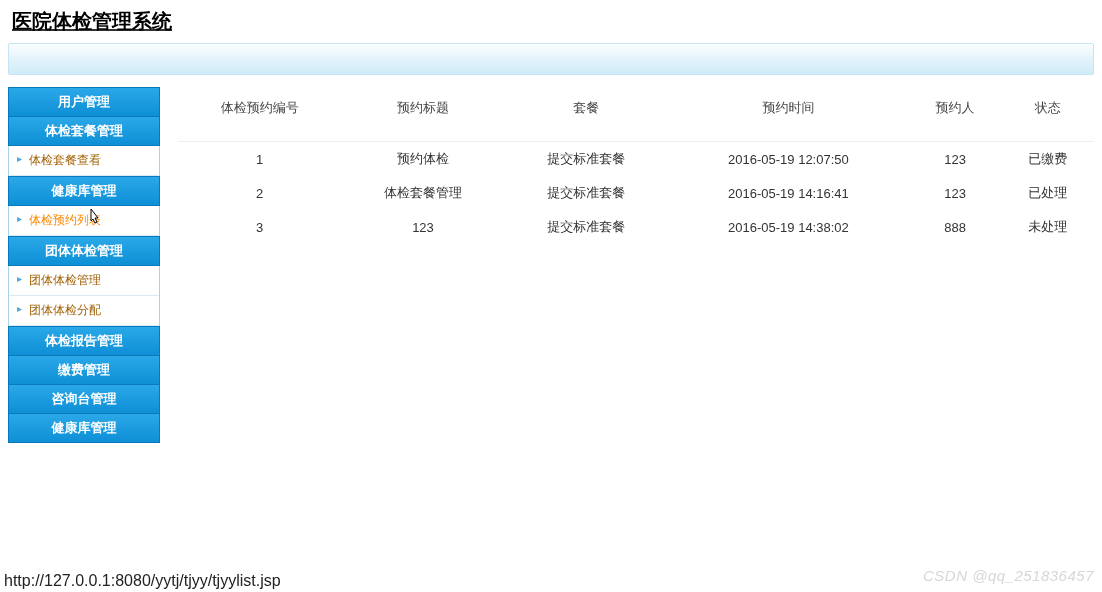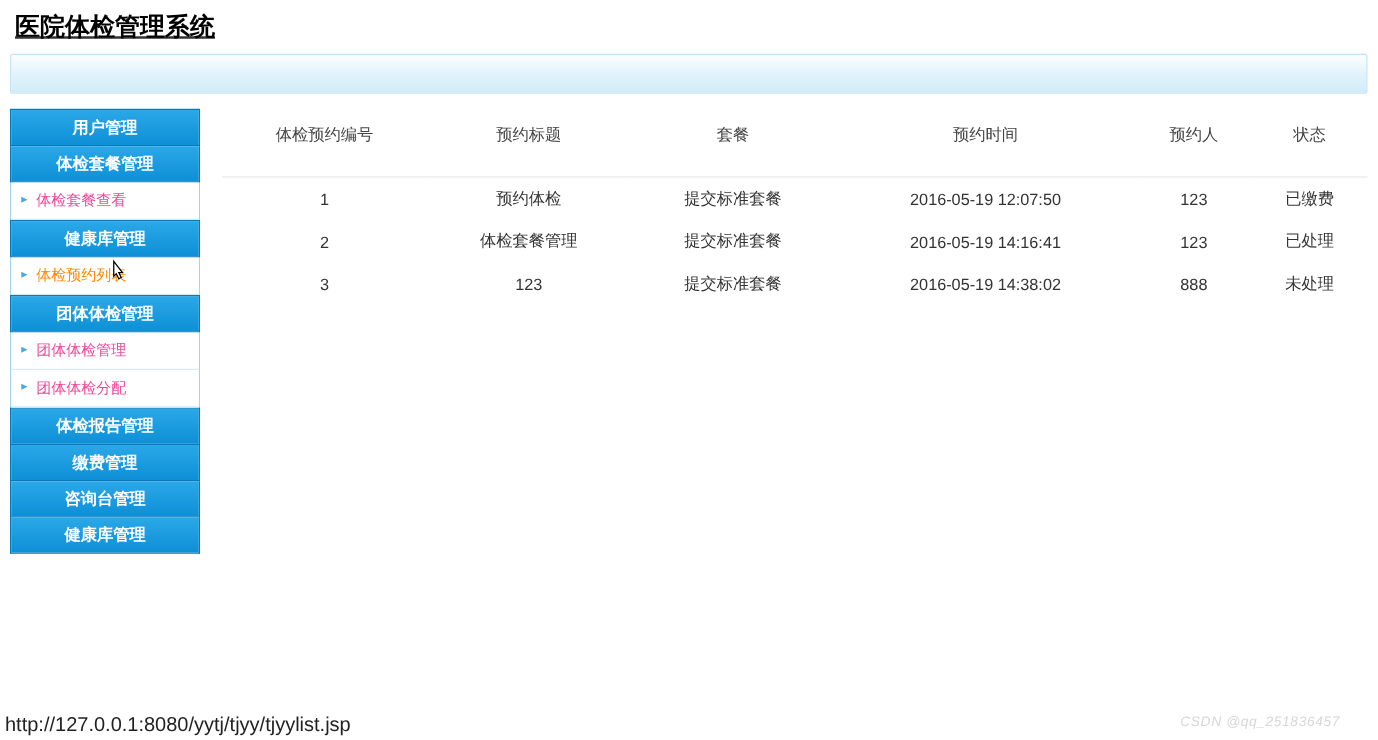--- a/index.html
+++ b/index.html
@@ -57,21 +57,21 @@
     }
     .menu-items {
       border-left: 1px solid #a8d4ea;
       border-right: 1px solid #a8d4ea;
     }
     .menu-item {
       padding: 6px 10px 6px 20px;
       border-bottom: 1px solid #d7eaf5;
       background: #fff;
       font-size: 12px;
-      color: #ec4899;
+      color: #a16207;
       position: relative;
       cursor: pointer;
     }
     .menu-item::before {
       content: "▸";
       position: absolute;
       left: 8px;
       color: #4aa8e0;
       font-size: 10px;
       top: 7px;
@@ -111,22 +111,22 @@
     .status-bar {
       position: absolute;
       bottom: 2px;
       left: 4px;
       font-size: 16px;
       color: #222;
     }
     .watermark {
       position: absolute;
       bottom: 8px;
-      right: 30px;
-      font-size: 11px;
+      right: 8px;
+      font-size: 15px;
       color: #d7d7d7;
       font-style: italic;
       letter-spacing: 0.5px;
     }
   </style>
 </head>
 <body>
 
 <div class="header">
   <h1>医院体检管理系统</h1>

